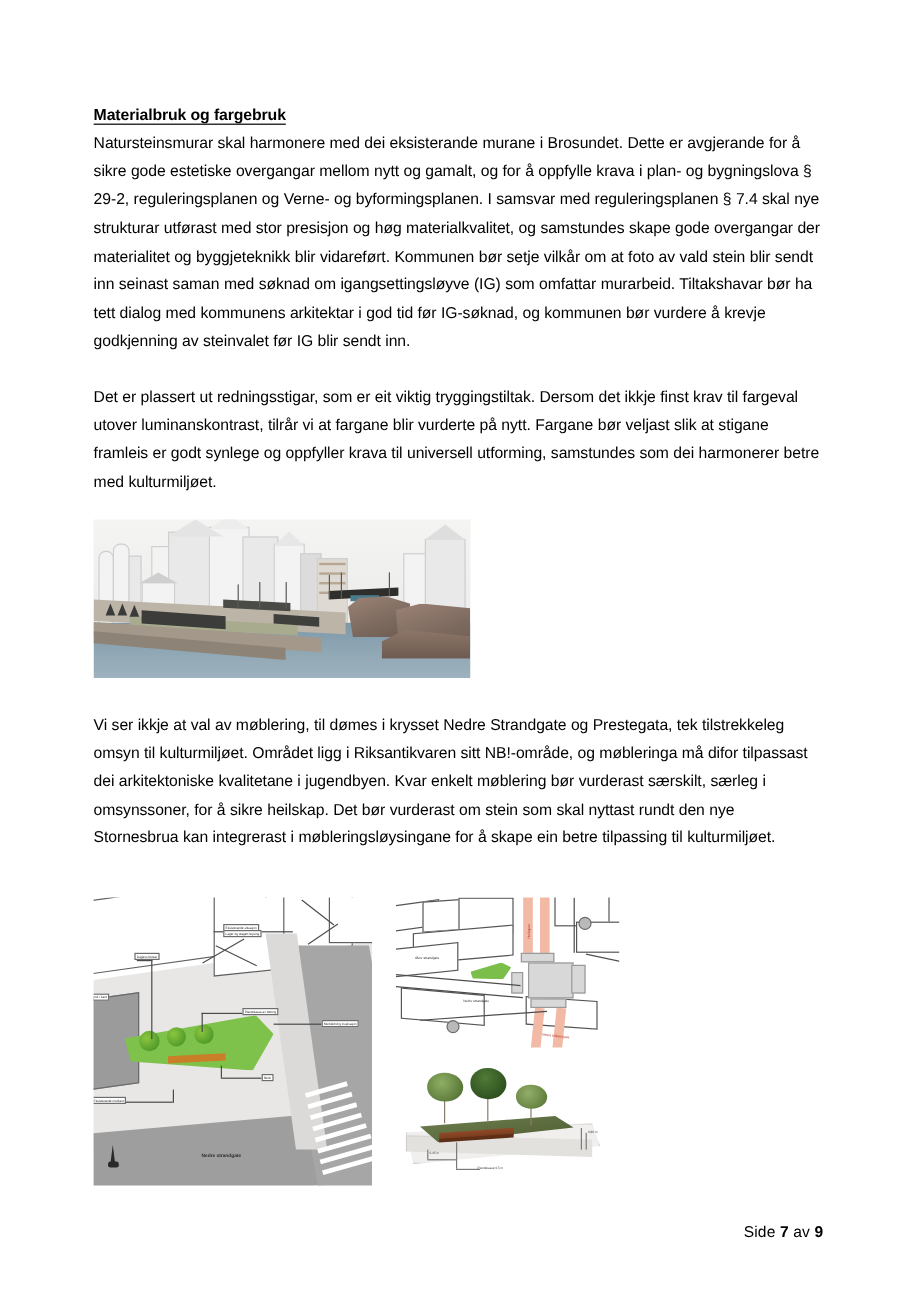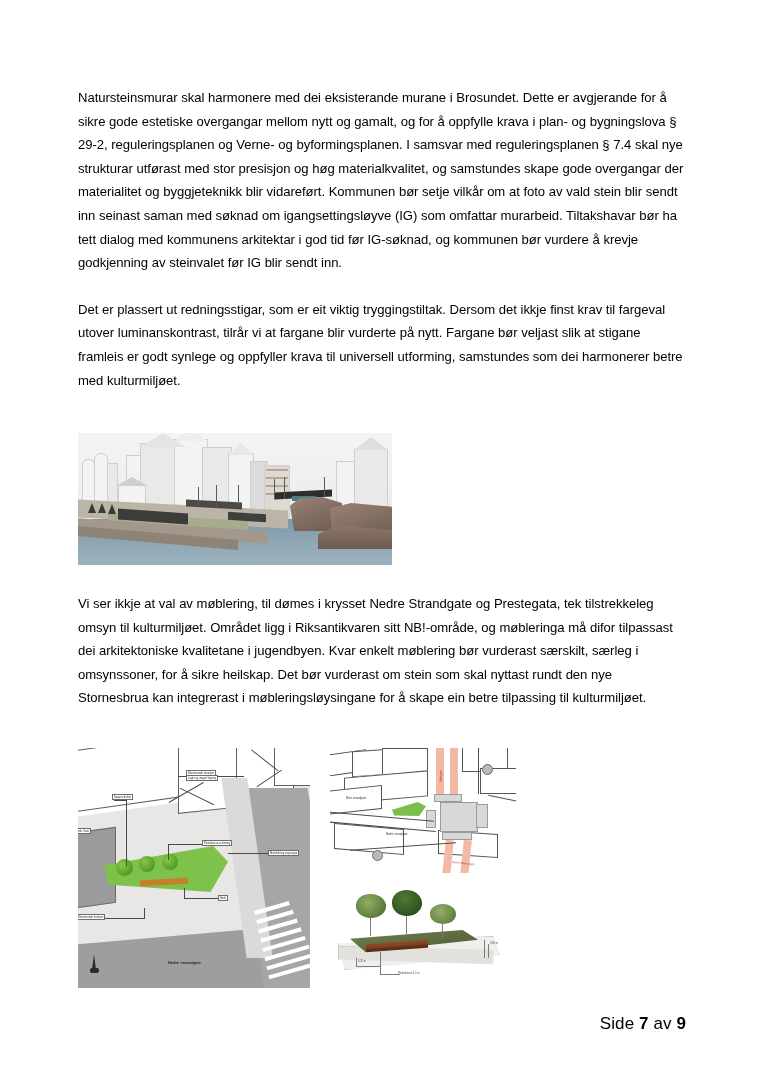--- a/index.html
+++ b/index.html
@@ -227,33 +227,34 @@
     font-size: 2.6px;
     color: #444;
     white-space: nowrap;
   }
 
   
   .footer {
     position: absolute;
     right: 78px;
     bottom: 46px;
-    font-size: 17px;
+    font-size: 13px;
     color: #000;
     letter-spacing: 0.1px;
   }
   .footer b { font-weight: bold; }
 </style>
 </head>
 <body>
 
 <div class="page">
 
   <div class="content">
 
+    <h2 class="section-heading">Materialbruk og fargebruk</h2>
 
     <p class="body-text">Natursteinsmurar skal harmonere med dei eksisterande murane i Brosundet. Dette er avgjerande for å sikre gode estetiske overgangar mellom nytt og gamalt, og for å oppfylle krava i plan- og bygningslova § 29-2, reguleringsplanen og Verne- og byformingsplanen. I samsvar med reguleringsplanen § 7.4 skal nye strukturar utførast med stor presisjon og høg materialkvalitet, og samstundes skape gode overgangar der materialitet og byggjeteknikk blir vidareført. Kommunen bør setje vilkår om at foto av vald stein blir sendt inn seinast saman med søknad om igangsettingsløyve (IG) som omfattar murarbeid. Tiltakshavar bør ha tett dialog med kommunens arkitektar i god tid før IG-søknad, og kommunen bør vurdere å krevje godkjenning av steinvalet før IG blir sendt inn.</p>
 
     <div class="para-gap"></div>
 
     <p class="body-text">Det er plassert ut redningsstigar, som er eit viktig tryggingstiltak. Dersom det ikkje finst krav til fargeval utover luminanskontrast, tilrår vi at fargane blir vurderte på nytt. Fargane bør veljast slik at stigane framleis er godt synlege og oppfyller krava til universell utforming, samstundes som dei harmonerer betre med kulturmiljøet.</p>
   </div>
 
   <div class="content" style="top:592px;">
 

